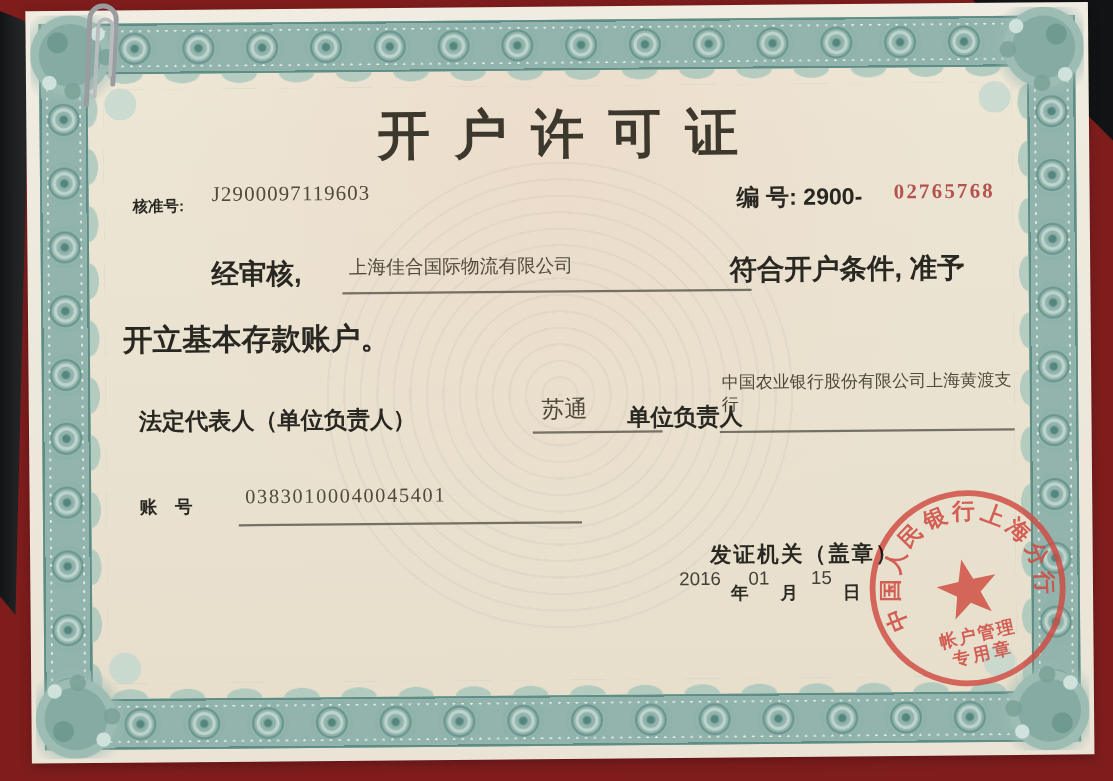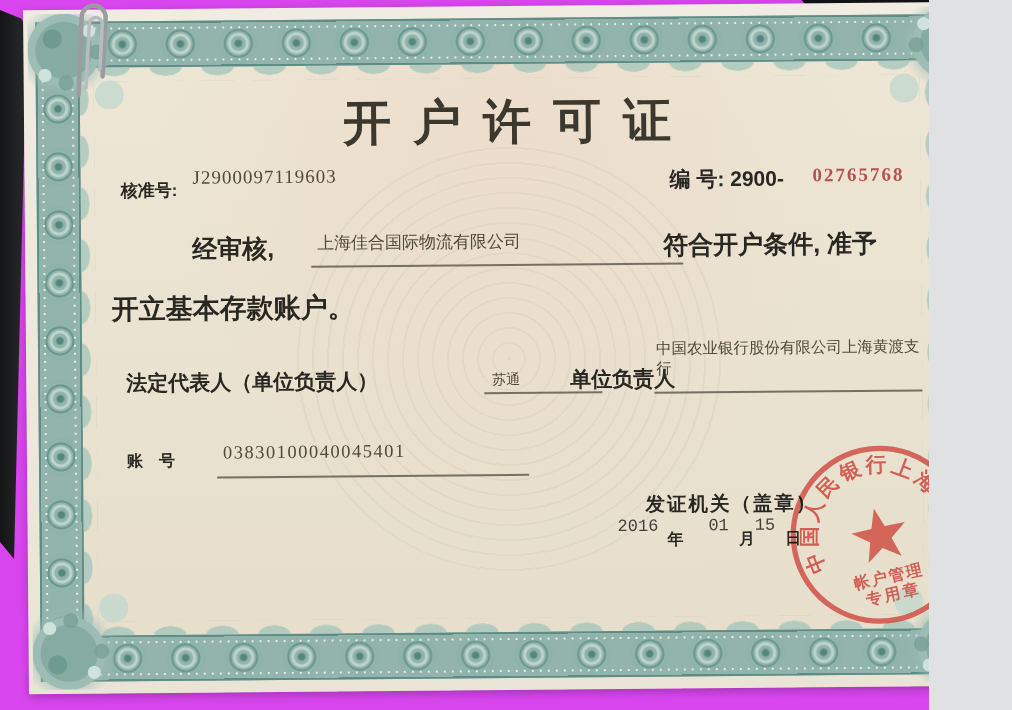--- a/index.html
+++ b/index.html
@@ -1,18 +1,18 @@
 <!DOCTYPE html>
 <html><head>
 <meta charset="utf-8">
 <style>
   * { margin:0; padding:0; box-sizing:border-box; }
   body { font-family:"Liberation Sans", sans-serif; background:#dfe1e3; }
 
-  .scene { position:relative; width:929px; height:710px; background:#d946ef; overflow:hidden; }
+  .scene { position:relative; width:1012px; height:710px; background:#7f1d1d; overflow:hidden; }
 
   
   .edge-left { position:absolute; left:0; top:10px; width:27px; height:566px; z-index:0;
     background:linear-gradient(to right,#131415,#2b2d2f);
     clip-path:polygon(0 0, 78% 1.5%, 100% 3%, 52% 97%, 0 94%); }
   .corner-tr { position:absolute; right:0; top:0; width:152px; height:128px; z-index:0;
     background:#121314; clip-path:polygon(16% 0, 100% 0, 100% 100%); }
 
   
   .paper { position:absolute; left:26px; top:6px; width:966px; height:684px; z-index:1;
@@ -96,21 +96,21 @@
 
   .lbl  { font-weight:bold; color:#292721; }
   .val  { font-family:"Liberation Serif", serif; color:#4f4a3c; }
   .rule { height:2px; background:rgba(72,68,60,.72); }
 
   .red-serial { color:#b5524e; letter-spacing:2px; font-weight:bold; }
 
   .bank-val { width:268px; line-height:20px; }
 
   .date-row { display:flex; align-items:flex-start; }
-  .date-num { font-family:Liberation Mono, monospace; font-size:17px; color:#45413a; }
+  .date-num { font-family:Liberation Sans, sans-serif; font-size:17px; color:#45413a; }
   .date-unit { font-weight:bold; font-size:16px; color:#2b2923; margin-top:13px; }
 
   .stamp { position:absolute; left:756px; top:436px; width:192px; height:192px; z-index:4;
     transform:rotate(-12deg); opacity:.88; mix-blend-mode:multiply; }
 
   .paperclip { position:absolute; left:66px; top:-4px; width:56px; height:106px; z-index:6;
     transform:rotate(3deg); }
 </style>
 </head>
 <body>
@@ -132,53 +132,53 @@
     <div class="band band-v band-right"></div>
     <div class="corner corner-tl"></div>
     <div class="corner corner-tr2"></div>
     <div class="corner corner-bl"></div>
     <div class="corner corner-br"></div>
 
     <div class="content">
 
       <div class="abs title">开户许可证</div>
 
-      <span class="abs lbl" style="left:96px; top:170px; font-size:17px;">核准号:</span>
+      <span class="abs lbl" style="left:96px; top:170px; font-size:14px;">核准号:</span>
       <span class="abs val" style="left:168px; top:158px; font-size:19px; letter-spacing:1px;">J2900097119603</span>
 
       <span class="abs lbl" style="left:645px; top:161px; font-size:21px;">编 号: 2900-</span>
       <span class="abs val red-serial" style="left:788px; top:161px; font-size:19px;">02765768</span>
 
       <span class="abs lbl" style="left:167px; top:224px; font-size:25px;">经审核,</span>
       <span class="abs val" style="left:292px; top:224px; font-size:17px;">上海佳合国际物流有限公司</span>
       <div class="abs rule" style="left:286px; top:258px; width:372px;"></div>
       <span class="abs lbl" style="left:638px; top:224px; font-size:25px;">符合开户条件, 准予</span>
 
       <span class="abs lbl" style="left:86px; top:282px; font-size:27px;">开立基本存款账户。</span>
 
       <span class="abs lbl" style="left:100px; top:360px; font-size:21px;">法定代表人（单位负责人）</span>
-      <span class="abs val" style="left:466px; top:352px; font-size:14px;margin-top:13px;">苏通</span>
+      <span class="abs val" style="left:466px; top:352px; font-size:21px;">苏通</span>
       <div class="abs rule" style="left:458px; top:386px; width:118px;"></div>
 
       <span class="abs lbl" style="left:544px; top:360px; font-size:21px;">单位负责人</span>
       <span class="abs val bank-val" style="left:630px; top:334px; font-size:15.5px;">中国农业银行股份有限公司上海黄渡支行</span>
       <div class="abs rule" style="left:628px; top:387px; width:268px;"></div>
 
       <span class="abs lbl" style="left:100px; top:442px; font-size:16px;">账　号</span>
       <span class="abs val" style="left:196px; top:434px; font-size:18.5px; letter-spacing:1.5px;">03830100040045401</span>
       <div class="abs rule" style="left:190px; top:468px; width:312px;"></div>
 
       <span class="abs lbl" style="left:618px; top:486px; font-size:19.5px; letter-spacing:2px;">发证机关（盖章）</span>
 
       <div class="abs date-row" style="left:590px; top:512px;">
         <span class="date-num">2016</span>
         <span class="date-unit" style="margin-left:9px;">年</span>
-        <span class="date-num" style="margin-left:25px;">01</span>
+        <span class="date-num" style="margin-left:0;">01</span>
         <span class="date-unit" style="margin-left:10px;">月</span>
-        <span class="date-num" style="">15</span>
+        <span class="date-num" style="margin-left:12px;">15</span>
         <span class="date-unit" style="margin-left:10px;">日</span>
       </div>
 
       <svg class="stamp" viewBox="0 0 200 200">
         <circle cx="100" cy="100" r="90" fill="none" stroke="#cf4b42" stroke-width="5.5" opacity="0.95"></circle>
         <path id="stamp-arc" d="M 40.2 127.9 A 66 66 0 1 1 159.8 127.9" fill="none"></path>
         <polygon points="100,72 107.1,92.3 128.5,92.7 111.4,105.7 117.6,126.3 100,114 82.4,126.3 88.6,105.7 71.5,92.7 92.9,92.3" fill="#d04b40" opacity="0.95"></polygon>
         <text font-family="Liberation Serif, serif" font-size="21.5" fill="#cf4b42" letter-spacing="4" font-weight="bold">
           <textPath href="#stamp-arc" startOffset="50%" text-anchor="middle">中国人民银行上海分行</textPath>
         </text>

